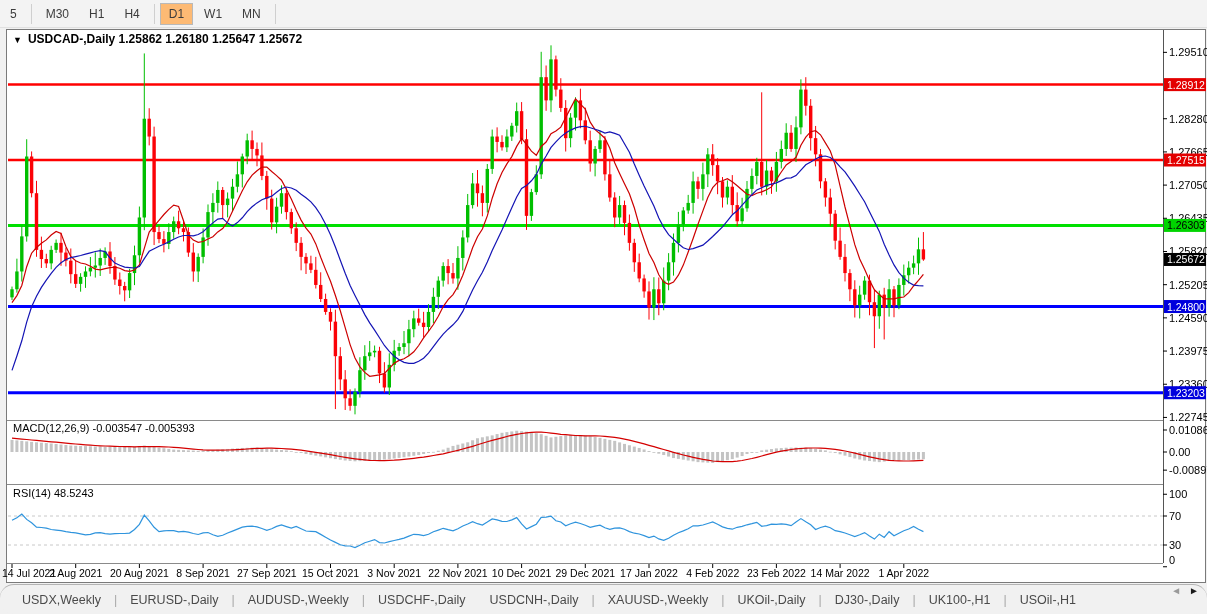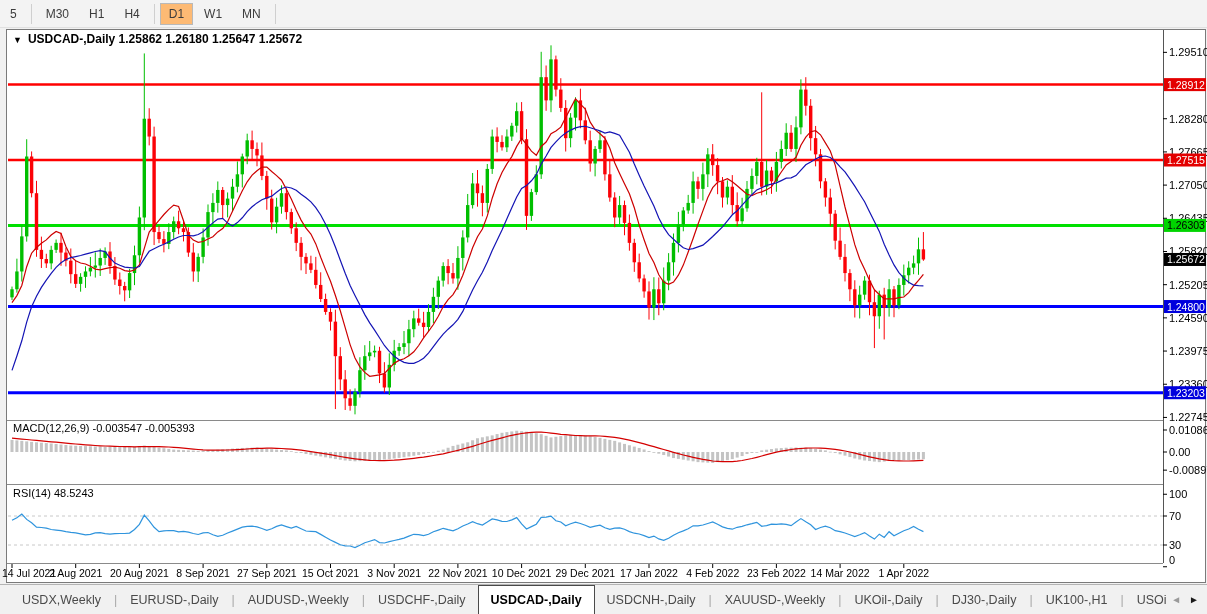--- a/index.html
+++ b/index.html
@@ -5,21 +5,21 @@
   html,body{margin:0;padding:0;background:#f1f1f1;width:1207px;height:614px;overflow:hidden;
     font-family:"Liberation Sans",sans-serif;-webkit-font-smoothing:none;}
   .toolbar{position:absolute;top:0;left:0;width:1207px;height:28px;background:#f3f3f3;
     display:flex;align-items:center;font-size:12px;color:#333;border-bottom:1px solid #e0e0e0;box-sizing:border-box;}
   .tfbtn{padding:4px 9px;margin:0 1px;cursor:default;color:#3c3c3c;}
   .tfbtn.active{background:#fdba74;border:1px solid #b9b9b9;padding:3px 8px;}
   .tfsep{width:1px;height:20px;background:#cfcfcf;margin:0 4px;}
   #chart{position:absolute;top:28px;left:0;}
   svg{font-family:"Liberation Sans",sans-serif;}
   .tabbar{position:absolute;top:584px;left:0;width:1207px;height:30px;background:#f1f1f1;
-    border-top:1px solid #b4b4b4;display:flex;align-items:center;box-sizing:border-box;font-size:12.5px;color:#4a4a4a;}
+    border-top:1px solid #b4b4b4;display:flex;align-items:flex-start;box-sizing:border-box;font-size:12.5px;color:#4a4a4a;border-radius:14px;}
   .tabs{display:flex;align-items:center;height:100%;padding-left:10px;flex:1;overflow:hidden;}
   .tab{padding:5px 12px;white-space:nowrap;cursor:default;}
   .tab.active{background:#ffffff;border:1px solid #4a4a4a;border-bottom:none;color:#000;font-weight:bold;
     height:100%;display:flex;align-items:center;box-sizing:border-box;}
   .tabsep{color:#a9a9a9;padding:0 1px;}
   .arrows{display:flex;align-items:center;gap:8px;padding:0 8px 0 4px;font-size:10px;}
   .arrow-left{color:#9a9a9a;}
   .arrow-right{color:#1a1a1a;}
 </style>
 </head>
@@ -722,21 +722,20 @@
 
 <div class="tabbar">
   <div class="tabs" id="tabs">
       <span class="tab">USDX,Weekly</span>
       <span class="tabsep">|</span>
       <span class="tab">EURUSD-,Daily</span>
       <span class="tabsep">|</span>
       <span class="tab">AUDUSD-,Weekly</span>
       <span class="tabsep">|</span>
       <span class="tab">USDCHF-,Daily</span>
-      <span class="tab active">USDCAD-,Daily</span>
       <span class="tab">USDCNH-,Daily</span>
       <span class="tabsep">|</span>
       <span class="tab">XAUUSD-,Weekly</span>
       <span class="tabsep">|</span>
       <span class="tab">UKOil-,Daily</span>
       <span class="tabsep">|</span>
       <span class="tab">DJ30-,Daily</span>
       <span class="tabsep">|</span>
       <span class="tab">UK100-,H1</span>
       <span class="tabsep">|</span>

